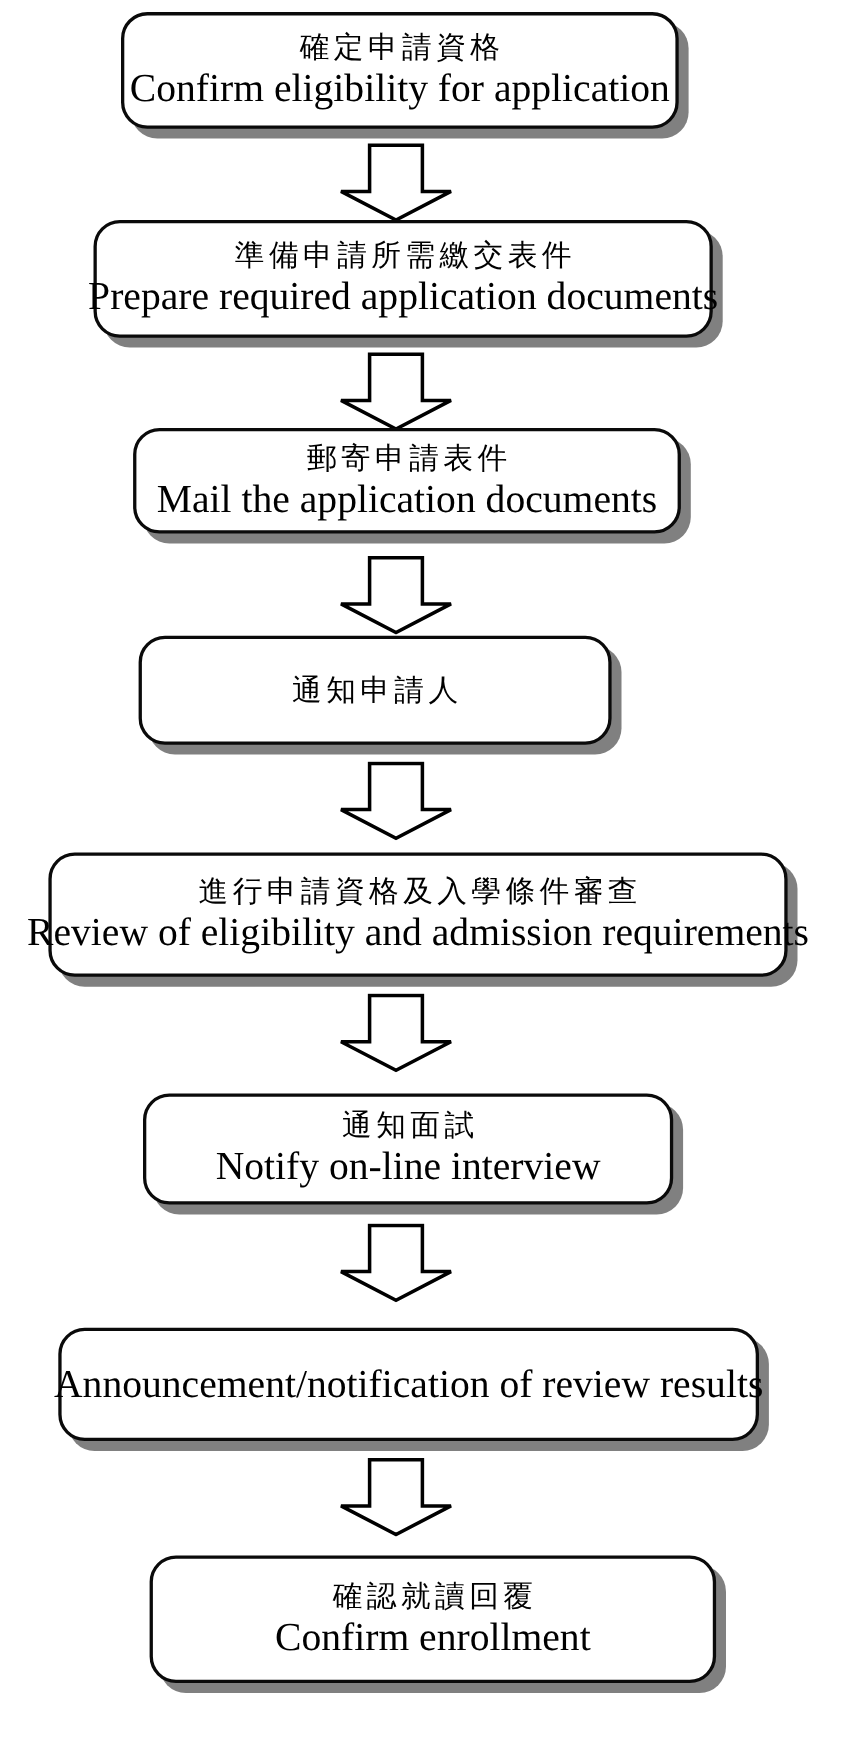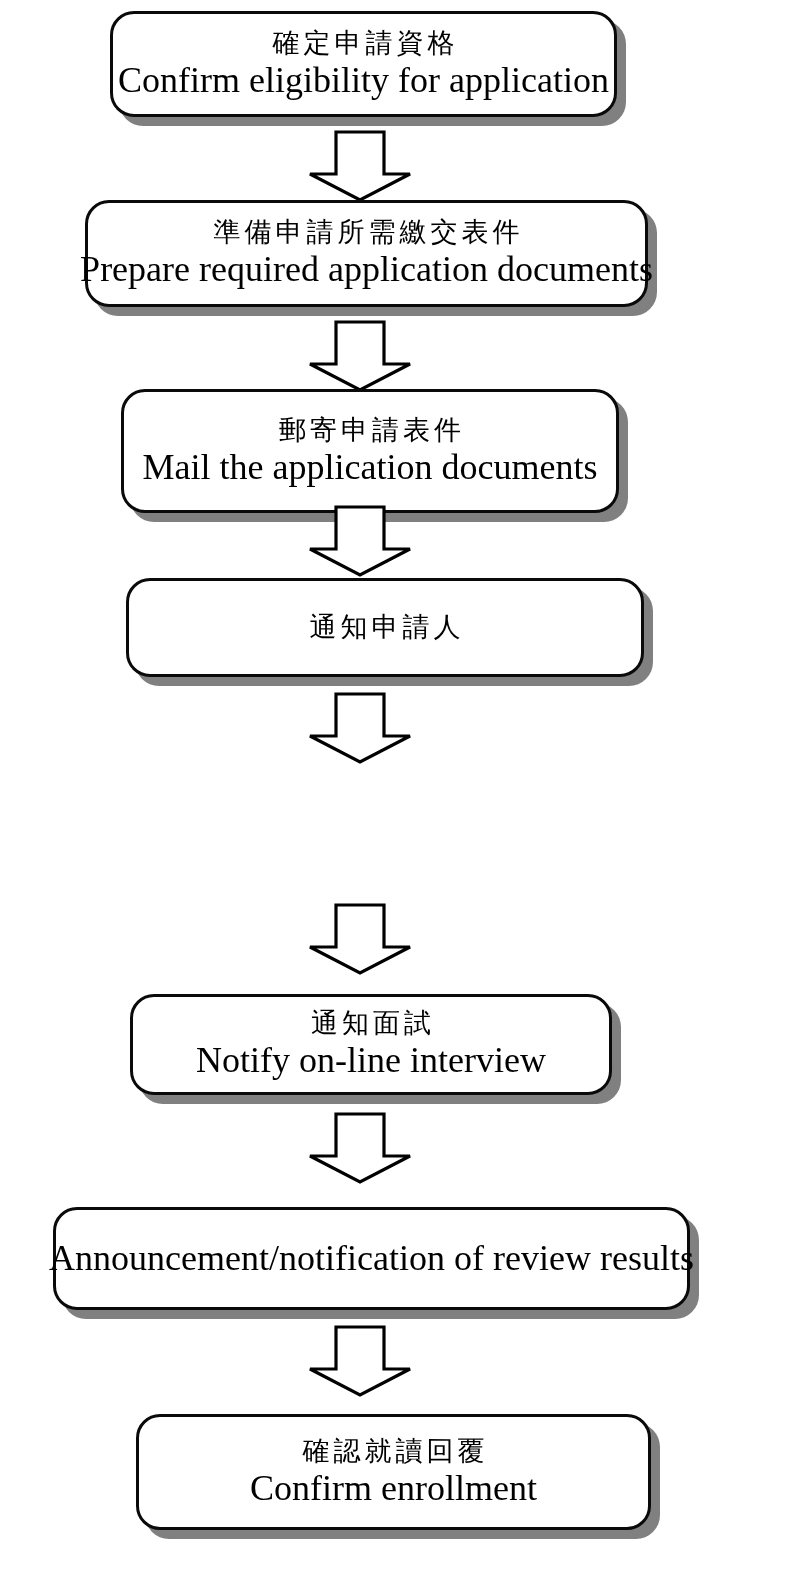--- a/index.html
+++ b/index.html
@@ -95,47 +95,54 @@
       <div class="en">Prepare required application documents</div>
     </div>
   </div>
 
   <div class="arrow" style="left:306px; top:320px; width:108px; height:72px;">
     <svg width="108" height="72" viewBox="0 0 108 72" xmlns="http://www.w3.org/2000/svg">
       <polygon points="30,2 78,2 78,44 104,44 54,70 4,44 30,44" fill="#ffffff" stroke="#000000" stroke-width="3.2" stroke-linejoin="miter"></polygon>
     </svg>
   </div>
 
-  <div class="node" style="left:121px; top:389px; width:498px; height:124px;">
+  <div class="node" style="left:121px; top:389px; width:498px; height:96px;">
     <div class="shadow"></div>
     <div class="body">
       <div class="zh">郵寄申請表件</div>
       <div class="en">Mail the application documents</div>
     </div>
   </div>
 
   <div class="arrow" style="left:306px; top:505px; width:108px; height:72px;">
     <svg width="108" height="72" viewBox="0 0 108 72" xmlns="http://www.w3.org/2000/svg">
       <polygon points="30,2 78,2 78,44 104,44 54,70 4,44 30,44" fill="#ffffff" stroke="#000000" stroke-width="3.2" stroke-linejoin="miter"></polygon>
     </svg>
   </div>
 
-  <div class="node" style="left:126px; top:578px; width:518px; height:99px;">
+  <div class="node" style="left:126px; top:578px; width:430px; height:99px;">
     <div class="shadow"></div>
     <div class="body">
       <div class="zh">通知申請人</div>
     </div>
   </div>
 
   <div class="arrow" style="left:306px; top:692px; width:108px; height:72px;">
     <svg width="108" height="72" viewBox="0 0 108 72" xmlns="http://www.w3.org/2000/svg">
       <polygon points="30,2 78,2 78,44 104,44 54,70 4,44 30,44" fill="#ffffff" stroke="#000000" stroke-width="3.2" stroke-linejoin="miter"></polygon>
     </svg>
   </div>
 
+  <div class="node" style="left:44px; top:775px; width:672px; height:113px;">
+    <div class="shadow"></div>
+    <div class="body">
+      <div class="zh">進行申請資格及入學條件審查</div>
+      <div class="en">Review of eligibility and admission requirements</div>
+    </div>
+  </div>
 
   <div class="arrow" style="left:306px; top:903px; width:108px; height:72px;">
     <svg width="108" height="72" viewBox="0 0 108 72" xmlns="http://www.w3.org/2000/svg">
       <polygon points="30,2 78,2 78,44 104,44 54,70 4,44 30,44" fill="#ffffff" stroke="#000000" stroke-width="3.2" stroke-linejoin="miter"></polygon>
     </svg>
   </div>
 
   <div class="node" style="left:130px; top:994px; width:482px; height:101px;">
     <div class="shadow"></div>
     <div class="body">

